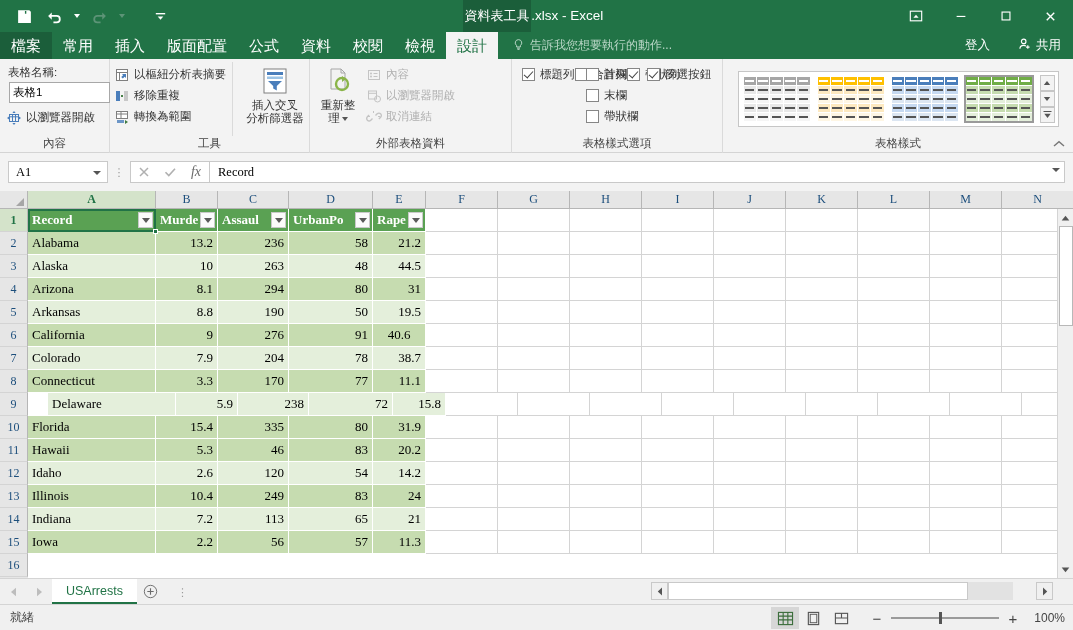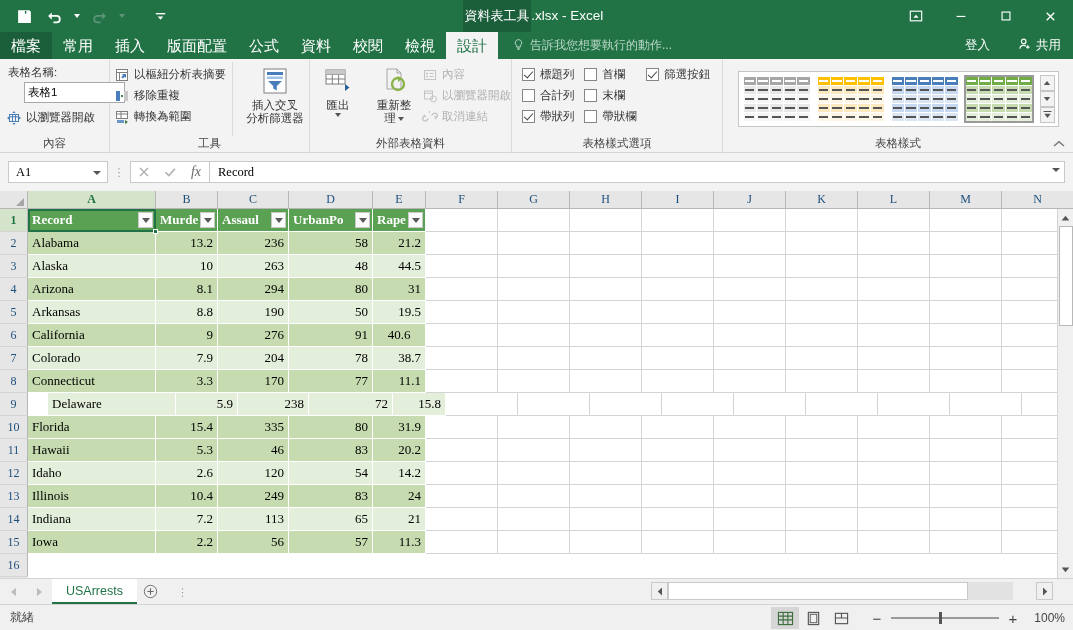--- a/index.html
+++ b/index.html
@@ -523,21 +523,21 @@
       </span>
       <span>共用</span>
     </div>
   </div>
 
   <div class="ribbon">
 
     <div class="rgroup" style="width:110px">
       <div class="rgroup-body">
         <div class="lbl-small" style="padding:6px 0 2px 8px">表格名稱:</div>
-        <div style="padding-left:24px">
+        <div style="padding-left:9px">
           <div class="tbl-name-input">表格1</div>
         </div>
         <div class="row-item" style="padding-left:6px;margin-top:4px">
           <span class="mini-ico">
             <svg width="16" height="16" viewBox="0 0 16 16">
                 <rect x="3.5" y="4.5" width="9" height="7" fill="none" stroke="#4a7ebb" stroke-width="1"></rect>
                 <path stroke="#4a7ebb" d="M3.5 6.8h9M6.5 4.5v7M9.5 4.5v7"></path>
                 <path fill="#4a7ebb" d="M8 1l1.6 2H6.4zM8 15l-1.6-2h3.2zM1 8l2-1.6v3.2zM15 8l-2 1.6V6.4z"></path>
               </svg>
           </span>
@@ -595,32 +595,20 @@
             <span>插入交叉</span>
             <span>分析篩選器</span>
           </div>
         </div>
       </div>
       <div class="rgroup-title">工具</div>
     </div>
 
     <div class="rgroup" style="width:202px">
       <div class="rgroup-body" style="display:flex;padding-top:3px">
-        <div class="bigbtn">
-          <span class="ico32">
-            <svg width="32" height="32" viewBox="0 0 32 32">
-                <rect x="4" y="5" width="19" height="14" fill="#fff" stroke="#7f7f7f"></rect>
-                <path stroke="#7f7f7f" d="M4 9.5h19M4 14h19M10.3 5v14M16.6 5v14"></path>
-                <rect x="4" y="5" width="19" height="4.5" fill="#c8c8c8"></rect>
-                <path fill="#2a6099" d="M17 16h6v5l4.5-3.4L23 14v2z" transform="translate(0,5)"></path>
-              </svg>
-          </span>
-          <span>匯出</span>
-          <span class="splitcaret"></span>
-        </div>
         <div class="bigbtn">
           <span class="ico32">
             <svg width="32" height="32" viewBox="0 0 32 32">
                 <path fill="#f2f2f2" stroke="#a6a6a6" d="M9 4h10l4 4v16H9z"></path>
                 <path fill="none" stroke="#a6a6a6" d="M19 4v4h4"></path>
                 <circle cx="20" cy="19" r="6" fill="none" stroke="#8ab44a" stroke-width="2.4"></circle>
                 <path fill="#8ab44a" d="M20 11l4 3-4 3z"></path>
               </svg>
           </span>
           <span>重新整</span>
@@ -660,21 +648,21 @@
             </span>
             <span>取消連結</span>
           </div>
         </div>
       </div>
       <div class="rgroup-title">外部表格資料</div>
     </div>
 
     <div class="rgroup" style="width:211px">
       <div class="rgroup-body" style="display:flex;padding:5px 0 0 10px;gap:2px">
-        <div style="display:flex;flex-direction:column;width:62px">
+        <div style="display:flex;flex-direction:row;width:62px">
           <div class="chk-row">
             <span class="chk on"></span>
             <span class="chk-label">標題列</span>
           </div>
           <div class="chk-row">
             <span class="chk"></span>
             <span class="chk-label">合計列</span>
           </div>
           <div class="chk-row">
             <span class="chk on"></span>

